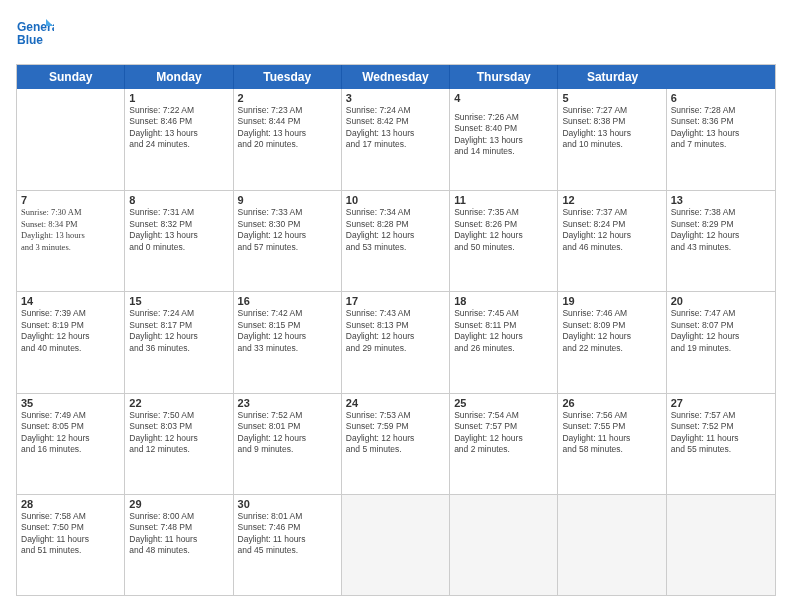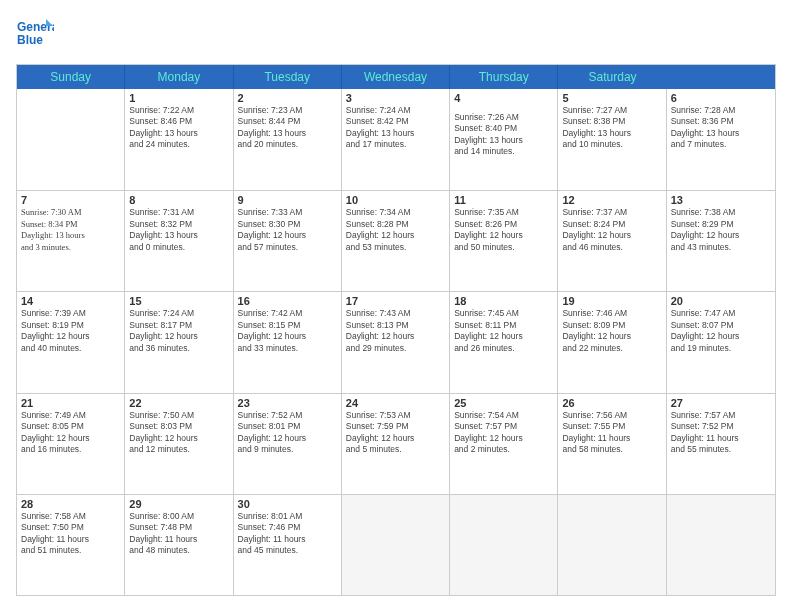--- a/index.html
+++ b/index.html
@@ -44,23 +44,23 @@
       display: flex;
       flex-direction: column;
       border: 1px solid #ccc;
     }
     .cal-header {
       display: grid;
       grid-template-columns: repeat(7, 1fr);
       background: #2a6bbf;
     }
     .cal-header-cell {
-      color: #5eead4;
+      color: #ffffff;
       font-size: 12px;
-      font-weight: normal;
+      font-weight: bold;
       padding: 5px 4px;
       text-align: center;
       border-right: 1px solid #1a5aaf;
     }
     .cal-header-cell:last-child { border-right: none; }
     .cal-body {
       flex: 1;
       display: grid;
       grid-template-rows: repeat(5, 1fr);
     }
@@ -267,21 +267,21 @@
           <div class="cal-cell">
             <span class="day-num">20</span>
             <div class="cell-text" style="white-space: pre-line;">Sunrise: 7:47 AM
 Sunset: 8:07 PM
 Daylight: 12 hours
 and 19 minutes.</div>
           </div>
         </div>
         <div class="cal-row">
           <div class="cal-cell">
-            <span class="day-num">21</span>
+            <span class="day-num">35</span>
             <div class="cell-text" style="white-space: pre-line;">Sunrise: 7:49 AM
 Sunset: 8:05 PM
 Daylight: 12 hours
 and 16 minutes.</div>
           </div>
           <div class="cal-cell">
             <span class="day-num">22</span>
             <div class="cell-text" style="white-space: pre-line;">Sunrise: 7:50 AM
 Sunset: 8:03 PM
 Daylight: 12 hours

